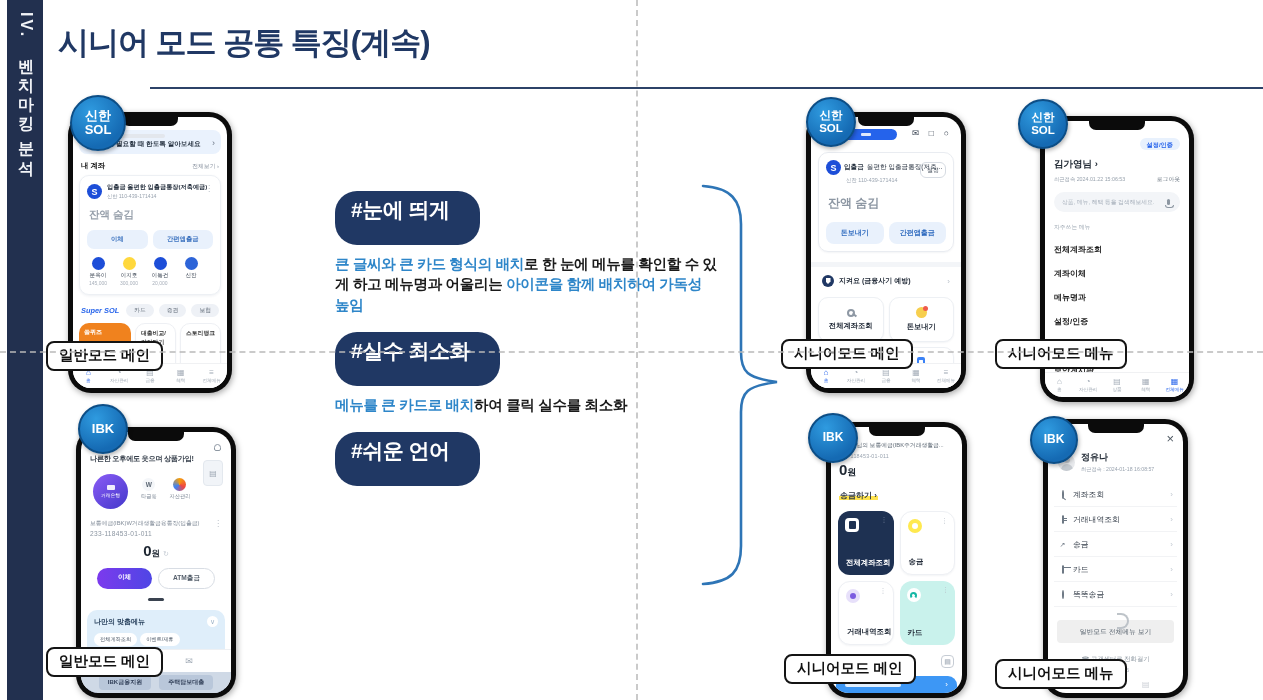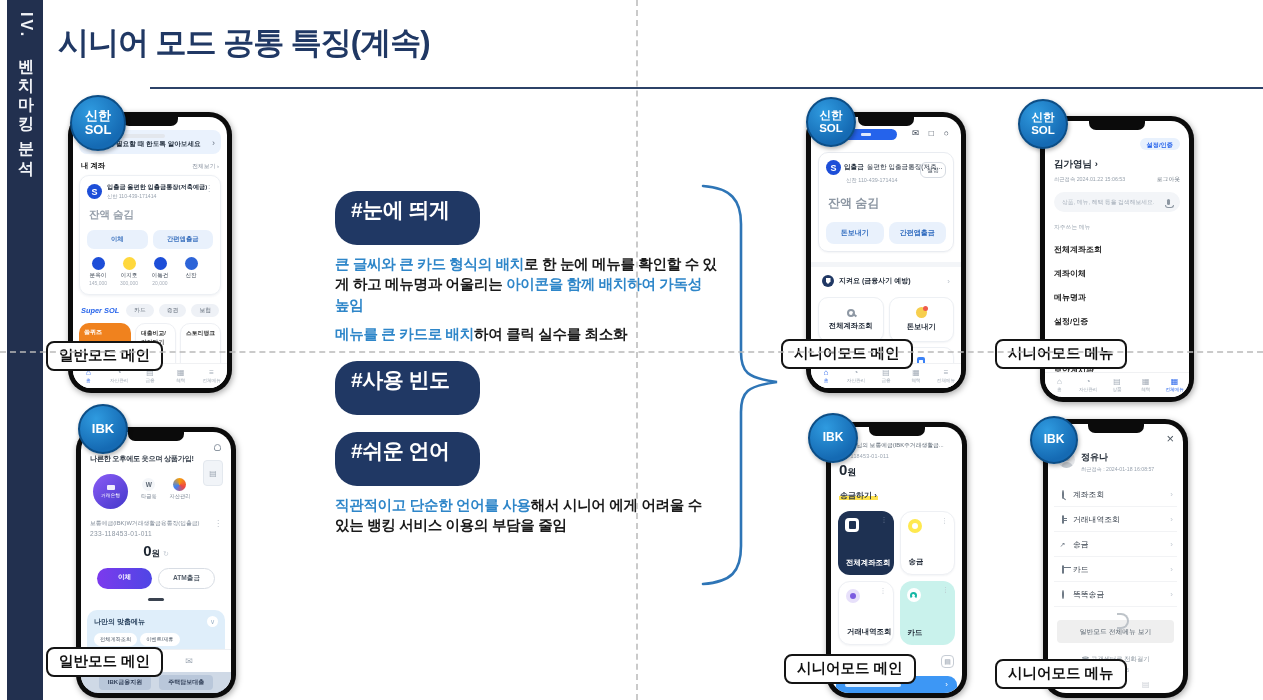--- a/index.html
+++ b/index.html
@@ -185,21 +185,21 @@
   .pe-bt { font-size:8px; font-weight:bold; color:#1d2631; }
   .pe-bic { width:13px; height:13px; border:1.2px solid #c6ccd4; border-radius:4px; display:flex; align-items:center; justify-content:center; color:#9aa4b0; font-size:7px; }
   .pe-banner { position:absolute; bottom:0; left:5px; right:5px; height:17px; background:#3d97f5; border-radius:9px 9px 0 0; display:flex; align-items:center; padding:0 9px; justify-content:space-between; z-index:8; }
   .pe-banner .bar { width:56px; height:4px; background:rgba(255,255,255,.85); border-radius:2px; }
   .pe-banner .chev { color:#fff; font-size:8px; }
 
   
   .pf-top { margin:10px 9px 0; display:flex; justify-content:space-between; align-items:center; }
   .pf-mini { display:flex; gap:4px; color:#aab2bc; font-size:7px; }
   .pf-x { font-size:13px; color:#4e5862; line-height:.8; }
-  .pf-profile { margin:7px 10px 0; display:flex; align-items:flex-start; gap:6px; }
+  .pf-profile { margin:7px 10px 0; display:flex; align-items:center; gap:6px; }
   .pf-av { width:17px; height:17px; border-radius:50%; background:#e7e9ec; position:relative; overflow:hidden; flex:0 0 auto; }
   .pf-av::before { content:''; position:absolute; left:5.5px; top:3.5px; width:6px; height:6px; border-radius:50%; background:#c4c9cf; }
   .pf-av::after { content:''; position:absolute; left:2.5px; top:10.5px; width:12px; height:8px; border-radius:6px 6px 0 0; background:#c4c9cf; }
   .pf-name { font-size:9px; font-weight:bold; color:#1d2631; }
   .pf-login { font-size:5.2px; color:#9aa4b0; margin-top:2px; }
   .pf-list { margin:9px 6px 0; }
   .pf-row { display:flex; align-items:center; gap:6px; padding:6.5px 4px; border-bottom:1px solid #f2f3f5; position:relative; }
   .pf-lb { font-size:7.8px; color:#333c48; }
   .pf-row .chev { position:absolute; right:4px; font-size:8px; color:#c2c9d1; }
   .pf-gic { width:9px; text-align:center; color:#6d7884; font-size:7px; line-height:1; flex:0 0 auto; }
@@ -229,28 +229,27 @@
 
   <div class="page-title">시니어 모드 공통 특징(계속)</div>
   <div class="title-rule"></div>
 
   <div class="features">
     <div>
       <div class="pill">#눈에 띄게</div>
       <p class="feat-desc"><span class="hl">큰 글씨와 큰 카드 형식의 배치</span><span>로 한 눈에 메뉴를 확인할 수 있게 하고 메뉴명과 어울리는 </span><span class="hl">아이콘을 함께 배치하여 가독성 높임</span></p>
     </div>
     <div>
+      <div class="pill">#실수 최소화</div>
       <p class="feat-desc"><span class="hl">메뉴를 큰 카드로 배치</span><span>하여 클릭 실수를 최소화</span></p>
     </div>
     <div>
-      <div class="pill">#사용 빈도</div>
     </div>
     <div>
       <div class="pill">#쉬운 언어</div>
-      <p class="feat-desc"><span class="hl">직관적이고 단순한 언어를 사용</span><span>해서 시니어 에게 어려울 수 있는 뱅킹 서비스 이용의 부담을 줄임</span></p>
     </div>
   </div>
 
   <svg class="brace" width="90" height="412" viewBox="0 0 90 412">
     <path d="M 10 6 C 38 8 48 20 48 44 L 48 172 C 48 192 54 198 84 202 C 54 206 48 212 48 232 L 48 366 C 48 392 38 402 10 404" fill="none" stroke="#2e75b6" stroke-width="2.6" stroke-linecap="round"></path>
   </svg>
 
   <div class="phone" style="left:68px;top:112px;width:164px;height:281px">
     <div class="screen">
       <div class="notch"></div>

